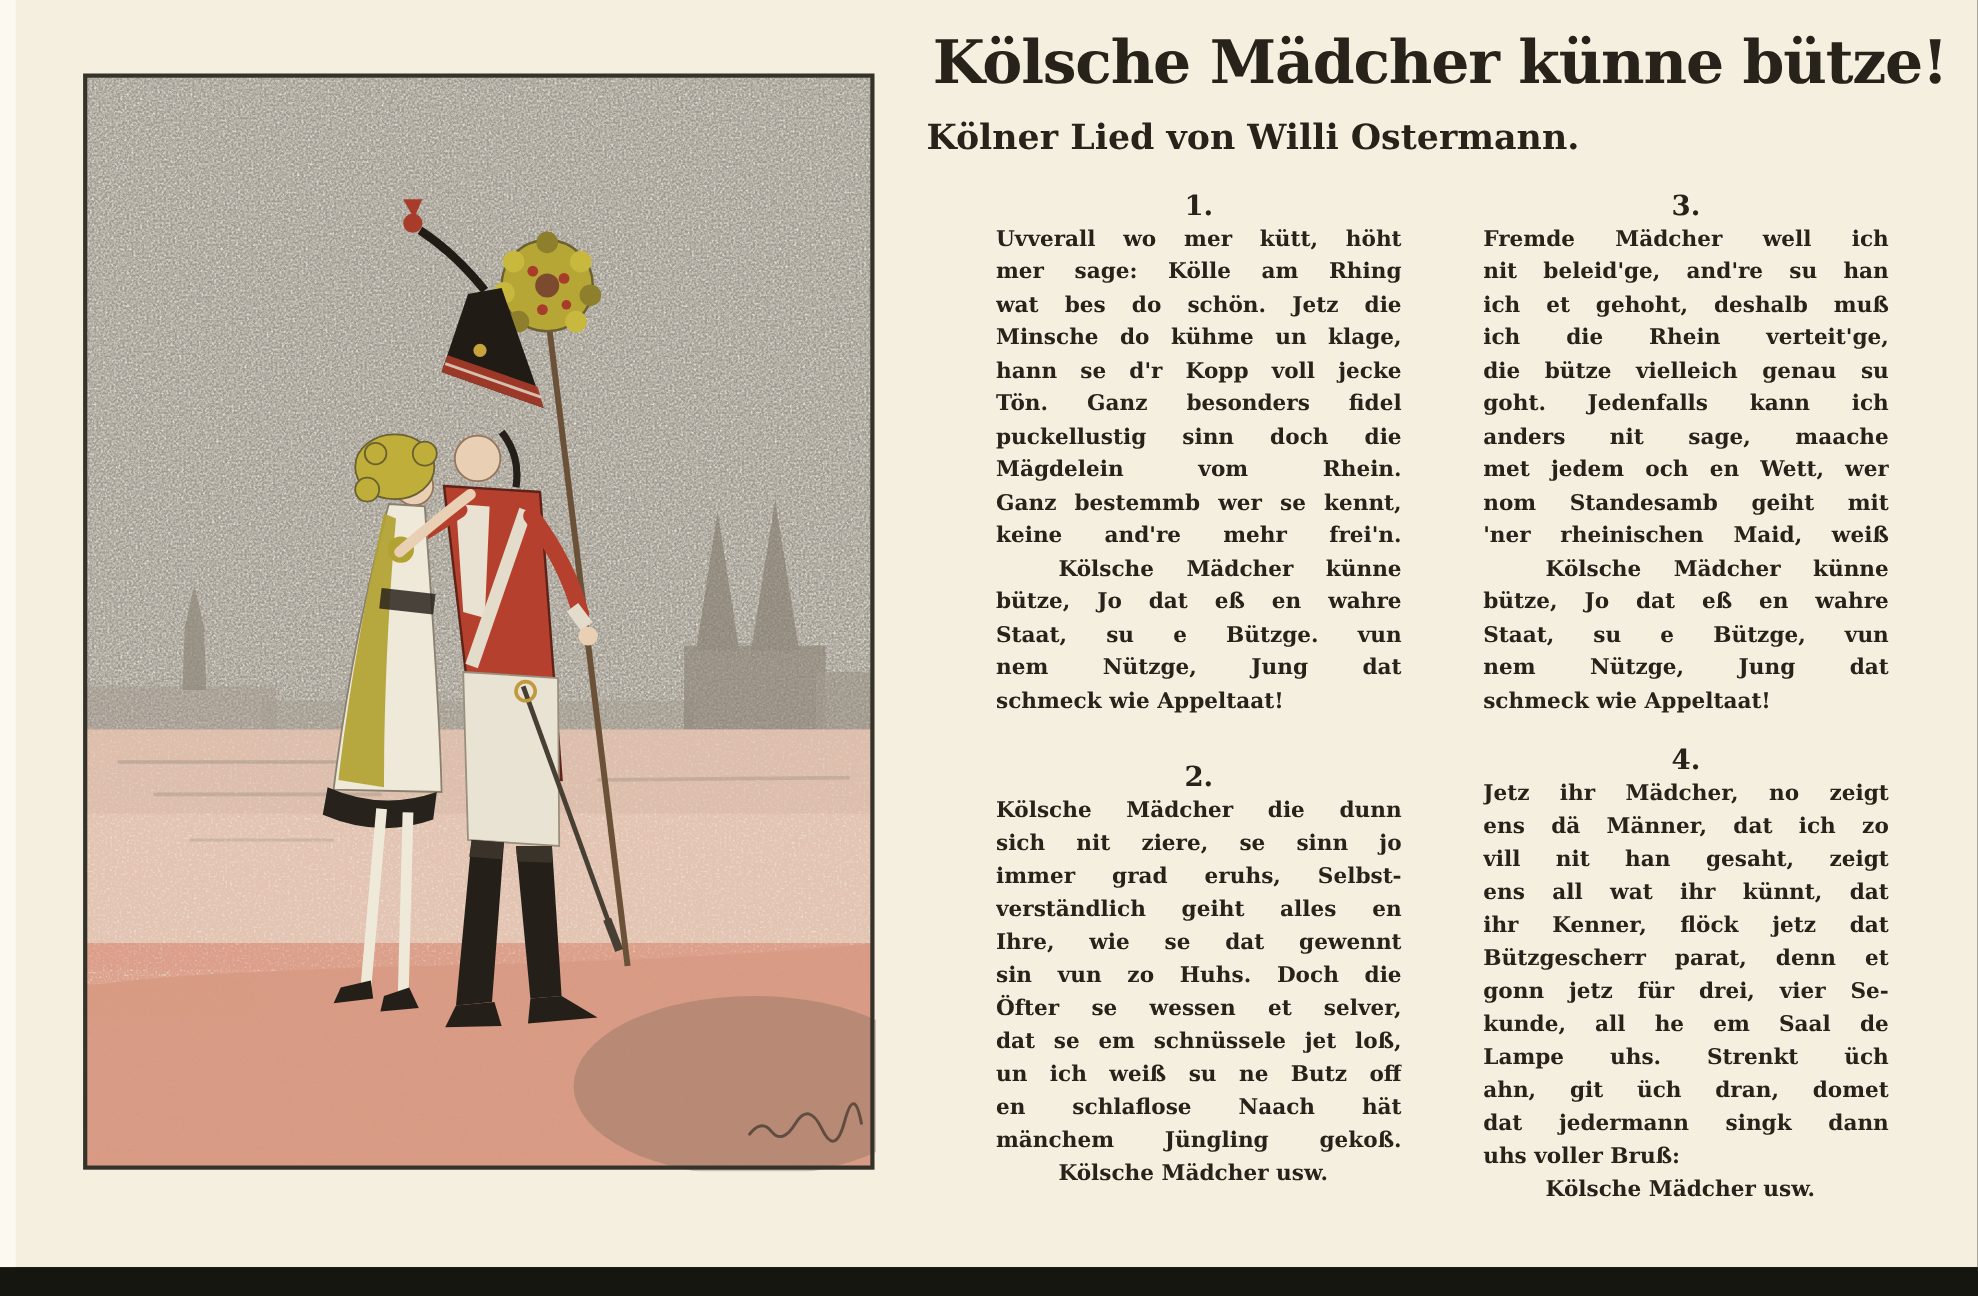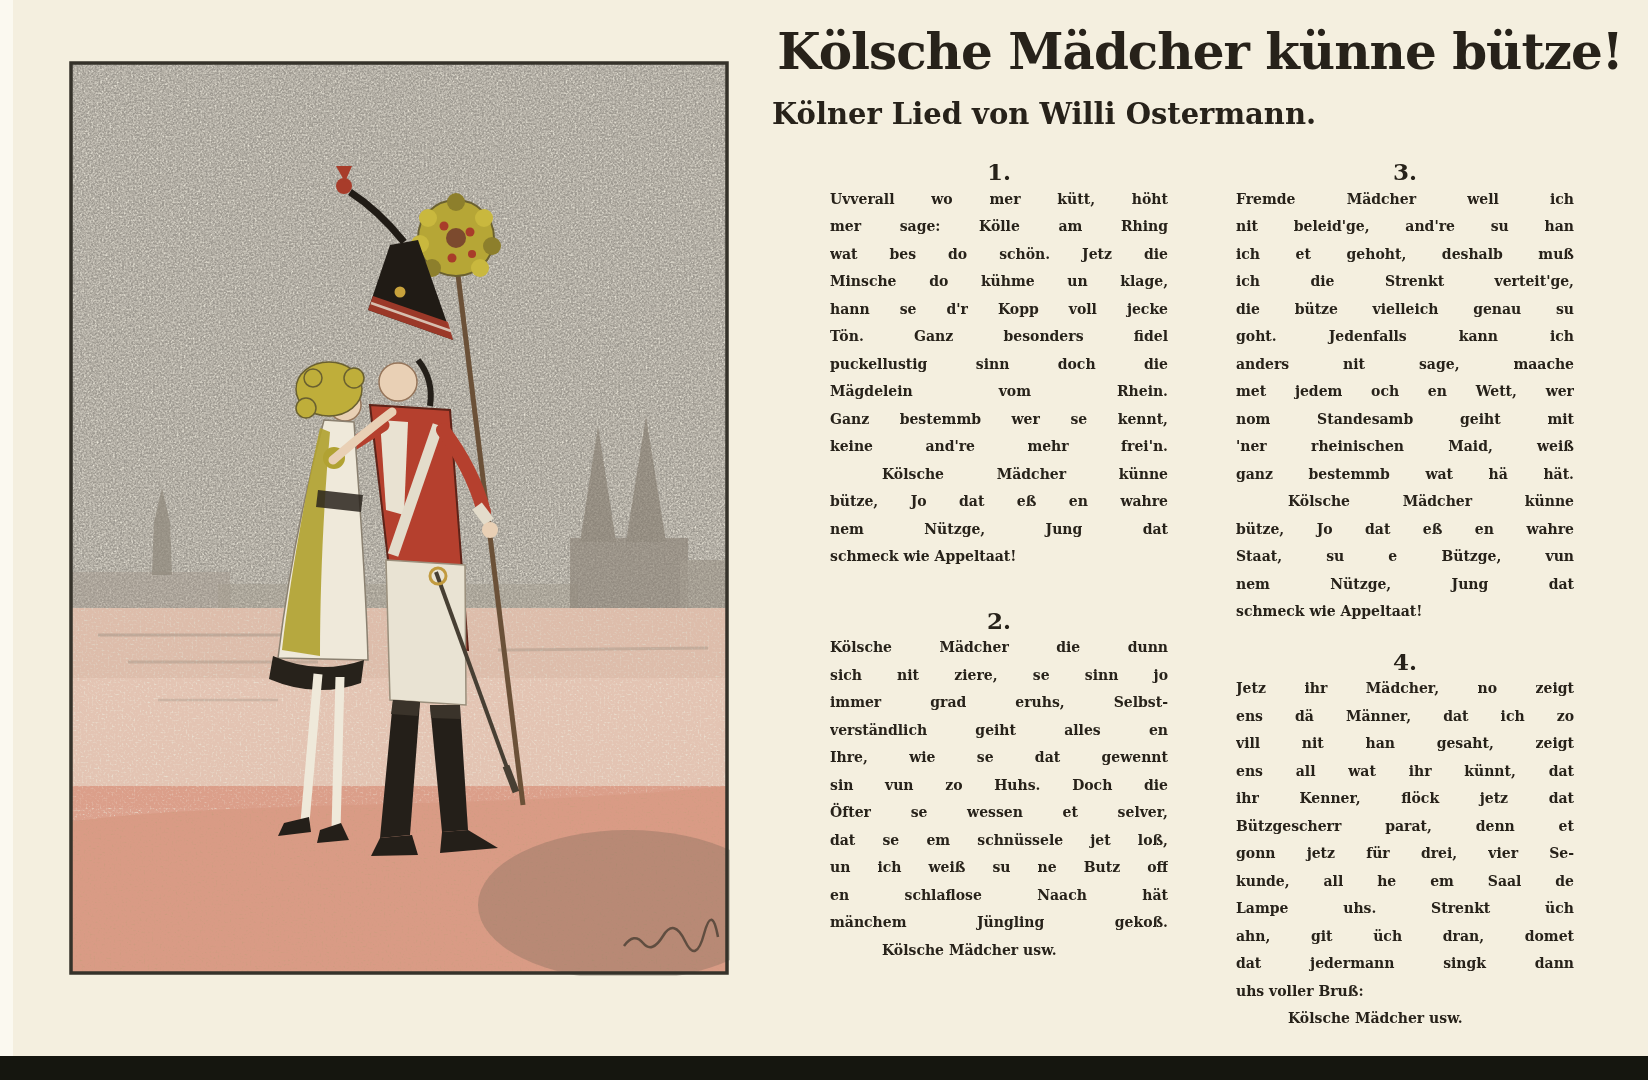--- a/index.html
+++ b/index.html
@@ -8,21 +8,21 @@
   #bottom-strip{position:absolute;left:0;top:1056px;width:1648px;height:24px;background:#15160f;}
   #illu{position:absolute;left:68px;top:60px;width:662px;height:916px;}
   .ftext{font-family:"DejaVu Serif",serif;font-weight:bold;color:#27221a;}
   #title{position:absolute;left:772px;top:20px;width:856px;text-align:center;
          font-size:50px;line-height:64px;letter-spacing:-1px;}
   #subtitle{position:absolute;left:772px;top:96px;width:856px;
          font-size:29px;line-height:36px;}
   .col{position:absolute;top:158px;width:338px;}
   #col1{left:830px;} #col2{left:1236px;}
   .vhead{text-align:center;font-size:23px;line-height:27.5px;height:27.5px;}
-  .line{font-size:14px;line-height:27.5px;height:27.5px;overflow:hidden;
+  .line{font-size:18px;line-height:27.5px;height:27.5px;overflow:hidden;
         text-align:justify;text-align-last:justify;}
   .line.nj{text-align-last:left;}
   .line.ind{padding-left:52px;}
 </style>
 </head>
 <body>
 
 <div id="card">
   <div id="left-edge"></div>
 
@@ -165,20 +165,21 @@
         <div class="line">hann se d'r Kopp voll jecke</div>
         <div class="line">Tön. Ganz besonders fidel</div>
         <div class="line">puckellustig sinn doch die</div>
         <div class="line">Mägdelein vom Rhein.</div>
         <div class="line">Ganz bestemmb wer se kennt,</div>
         <div class="line">keine and're mehr frei'n.</div>
       </div>
       <div>
         <div class="line ind">Kölsche Mädcher künne</div>
         <div class="line">bütze, Jo dat eß en wahre</div>
+        <div class="line">Staat, su e Bützge. vun</div>
         <div class="line">nem Nützge, Jung dat</div>
         <div class="line nj">schmeck wie Appeltaat!</div>
       </div>
       <div style="margin-top: 36px;">
         <div class="vhead">2.</div>
         <div class="line">Kölsche Mädcher die dunn</div>
         <div class="line">sich nit ziere, se sinn jo</div>
         <div class="line">immer grad eruhs, Selbst-</div>
         <div class="line">verständlich geiht alles en</div>
         <div class="line">Ihre, wie se dat gewennt</div>
@@ -192,28 +193,27 @@
       <div>
         <div class="line nj ind">Kölsche Mädcher usw.</div>
       </div>
     </div>
   <div id="col2" class="col ftext">
       <div>
         <div class="vhead">3.</div>
         <div class="line">Fremde Mädcher well ich</div>
         <div class="line">nit beleid'ge, and're su han</div>
         <div class="line">ich et gehoht, deshalb muß</div>
-        <div class="line">ich die Strenkt verteit'ge,</div>
+        <div class="line">ich die Rhein verteit'ge,</div>
         <div class="line">die bütze vielleich genau su</div>
         <div class="line">goht. Jedenfalls kann ich</div>
         <div class="line">anders nit sage, maache</div>
         <div class="line">met jedem och en Wett, wer</div>
         <div class="line">nom Standesamb geiht mit</div>
         <div class="line">'ner rheinischen Maid, weiß</div>
-        <div class="line">ganz bestemmb wat hä hät.</div>
       </div>
       <div>
         <div class="line ind">Kölsche Mädcher künne</div>
         <div class="line">bütze, Jo dat eß en wahre</div>
         <div class="line">Staat, su e Bützge, vun</div>
         <div class="line">nem Nützge, Jung dat</div>
         <div class="line nj">schmeck wie Appeltaat!</div>
       </div>
       <div style="margin-top: 22px;">
         <div class="vhead">4.</div>

